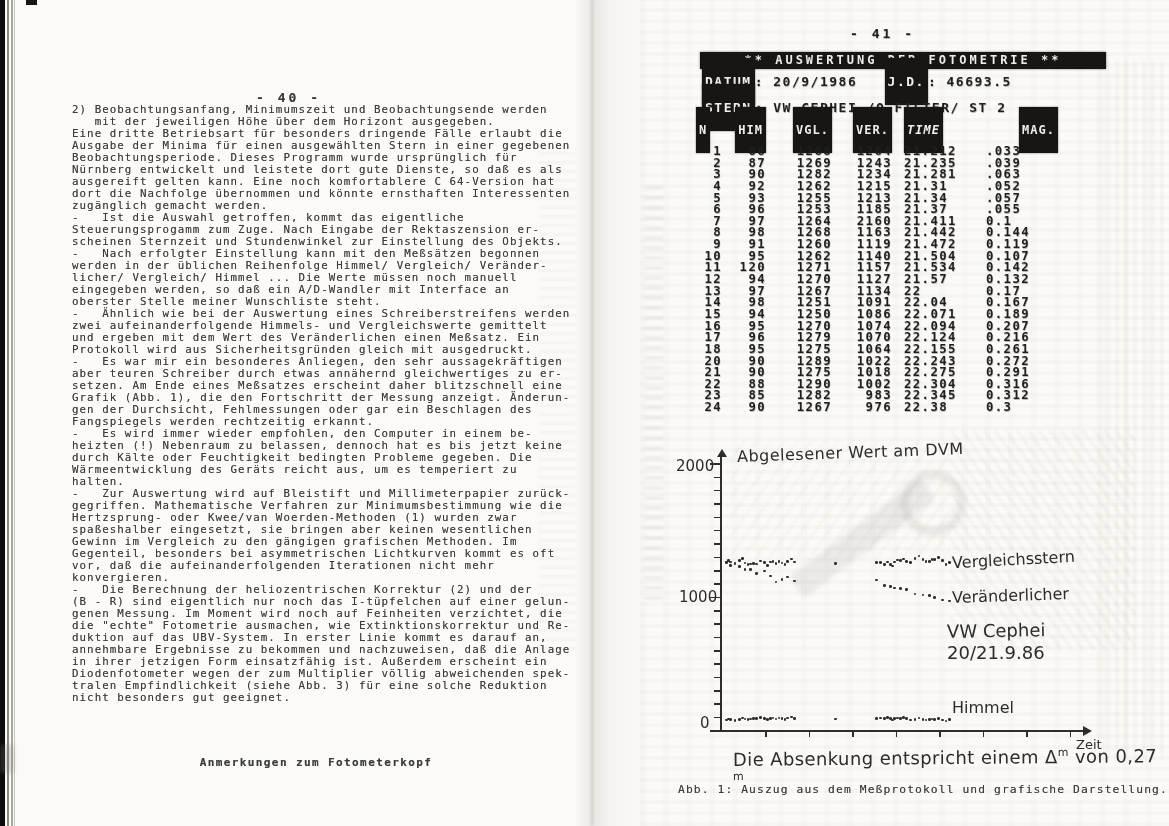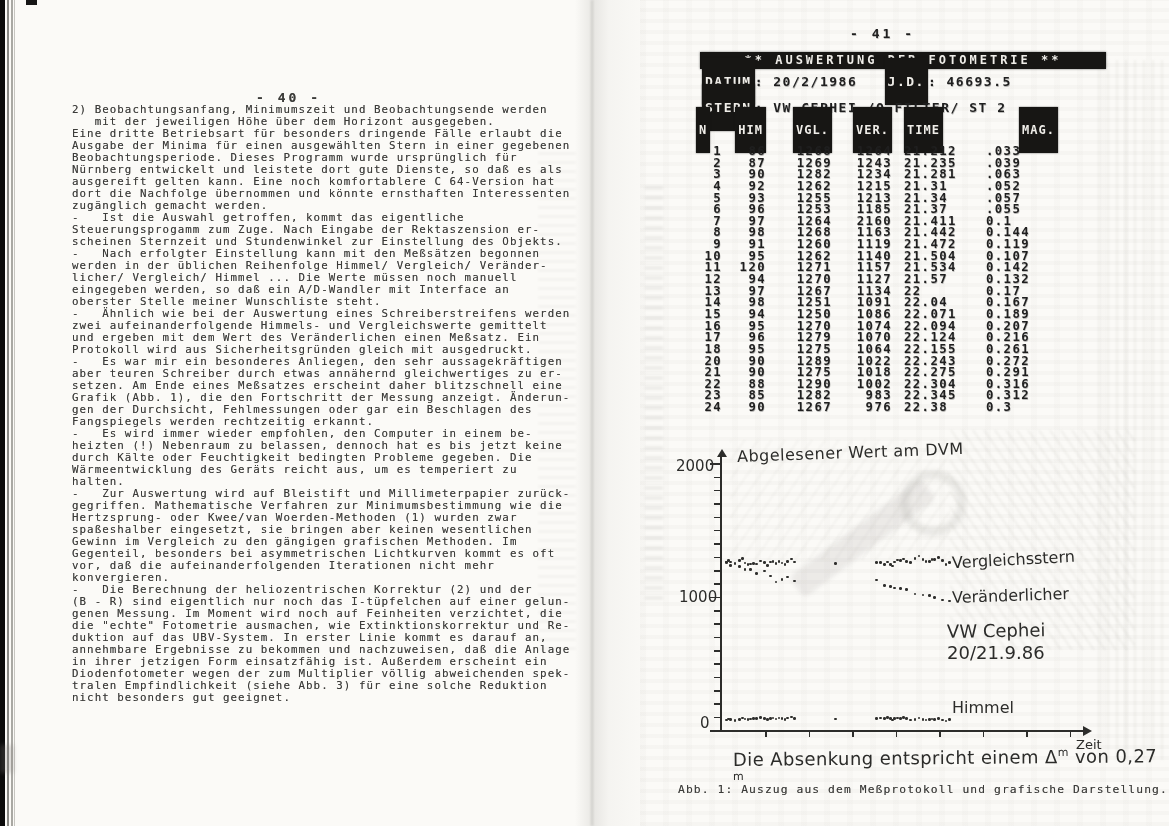--- a/index.html
+++ b/index.html
@@ -54,21 +54,21 @@
           box-shadow:0 0 2px rgba(20,20,20,.6);}
   .pline{font-size:13px;letter-spacing:1.5px;height:16px;}
   .inv{background:#171614;color:#efede8;padding:16px 3px;box-shadow:0 0 1.5px rgba(20,20,20,.65);}
   .datum-line{left:702px;top:74px;}
   .stern-line{left:702px;top:100px;}
   .sp{display:inline-block;width:18px;}
   .phead{left:696px;top:123px;display:grid;grid-template-columns:26px 44px 66px 60px 86px 80px;
          font-size:12px;letter-spacing:1px;}
   .phead .h0{text-align:left;}
   .phead .h1,.phead .h2,.phead .h3,.phead .h5{text-align:right;}
-  .phead .h4{padding-left:12px;}
+  .phead .h4{padding-left:12px;font-style:italic;}
   .prows{left:696px;top:146px;}
   .prow{display:grid;grid-template-columns:26px 44px 66px 60px 86px 80px;height:11.65px;
         font-size:12.3px;line-height:11.65px;letter-spacing:1.4px;}
   .prow .c0,.prow .c1,.prow .c2,.prow .c3{text-align:right;}
   .prow .c4{padding-left:12px;}
   .prow .c5{padding-left:8px;}
 
   
   .hand{font-family:"DejaVu Sans",sans-serif;color:#2c2c2a;}
   .axis{background:#2d2d2b;}
@@ -163,28 +163,29 @@
 (B - R) sind eigentlich nur noch das I-tüpfelchen auf einer gelun-
 genen Messung. Im Moment wird noch auf Feinheiten verzichtet, die
 die "echte" Fotometrie ausmachen, wie Extinktionskorrektur und Re-
 duktion auf das UBV-System. In erster Linie kommt es darauf an,
 annehmbare Ergebnisse zu bekommen und nachzuweisen, daß die Anlage
 in ihrer jetzigen Form einsatzfähig ist. Außerdem erscheint ein
 Diodenfotometer wegen der zum Multiplier völlig abweichenden spek-
 tralen Empfindlichkeit (siehe Abb. 3) für eine solche Reduktion
 nicht besonders gut geeignet.</pre>
 
+  <div class="abs tw heading">Anmerkungen zum Fotometerkopf</div>
 
 
   <div class="abs dm pageno-right">- 41 -</div>
 
   <div class="abs banner dm">** AUSWERTUNG DER FOTOMETRIE **</div>
 
   <div class="abs dm pline datum-line">
-    <span class="inv">DATUM</span><span>: 20/2/1986</span><span class="sp"></span>
+    <span class="inv">DATUM</span><span>: 20/9/1986</span><span class="sp"></span>
     <span class="inv">J.D.</span><span>: 46693.5</span>
   </div>
 
   <div class="abs dm pline stern-line">
     <span class="inv">STERN</span><span>: VW CEPHEI /O.FILTER/ ST 2</span>
   </div>
 
   <div class="abs dm phead">
     <span class="h0"><span class="inv">N</span></span>
     <span class="h1"><span class="inv">HIM</span></span>

